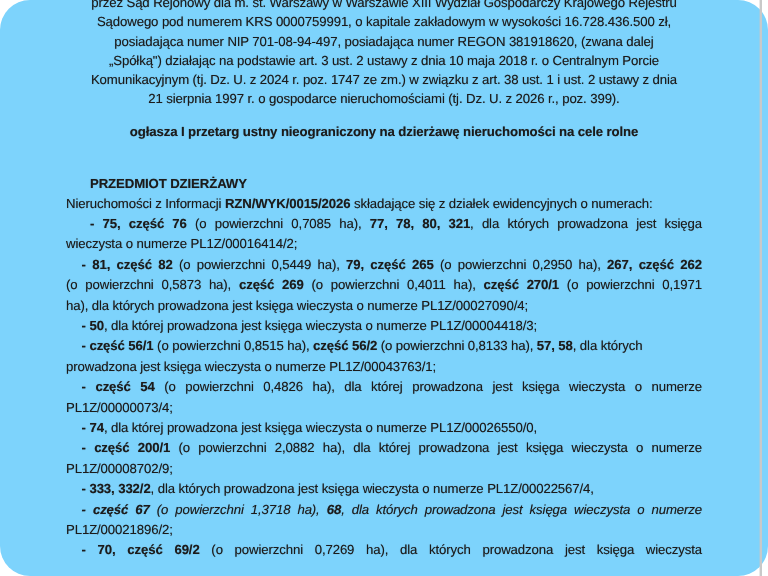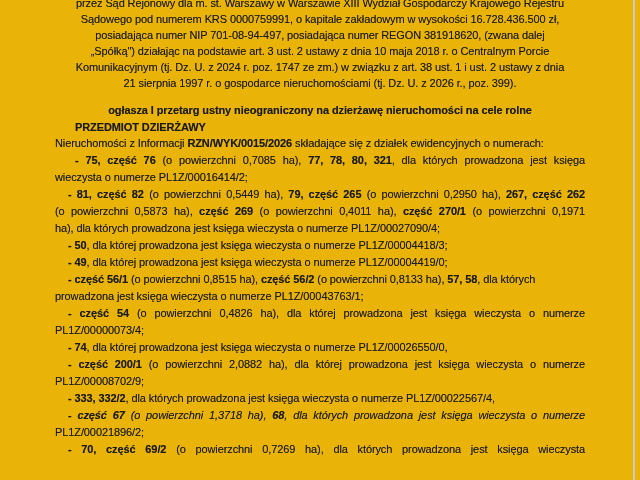--- a/index.html
+++ b/index.html
@@ -6,21 +6,22 @@
   body {
     width: 640px; height: 480px;
     overflow: hidden;
     background: #ffffff;
     position: relative;
     font-family: "Liberation Sans", "DejaVu Sans", sans-serif;
   }
   .page {
     position: absolute;
     inset: 0;
-    background: #eab308;
+    background: #7dd3fc;
+    border-radius: 25px;
   }
   .scan-edge {
     position: absolute;
     top: 0; right: 5px;
     width: 2px; height: 100%;
     background: #c9c9c9;
   }
   .doc-content {
     position: absolute;
     left: 0; top: 0;
@@ -47,29 +48,28 @@
 
 <div class="page">
   <div class="doc-content">
       <div class="line center clip-top"><span class="n">przez Sąd Rejonowy dla m. st. Warszawy w Warszawie XIII Wydział Gospodarczy Krajowego Rejestru</span></div>
       <div class="line center"><span class="n">Sądowego pod numerem KRS 0000759991, o kapitale zakładowym w wysokości 16.728.436.500 zł,</span></div>
       <div class="line center"><span class="n">posiadająca numer NIP 701-08-94-497, posiadająca numer REGON 381918620, (zwana dalej</span></div>
       <div class="line center"><span class="n">„Spółką") działając na podstawie art. 3 ust. 2 ustawy z dnia 10 maja 2018 r. o Centralnym Porcie</span></div>
       <div class="line center"><span class="n">Komunikacyjnym (tj. Dz. U. z 2024 r. poz. 1747 ze zm.) w związku z art. 38 ust. 1 i ust. 2 ustawy z dnia</span></div>
       <div class="line center"><span class="n">21 sierpnia 1997 r. o gospodarce nieruchomościami (tj. Dz. U. z 2026 r., poz. 399).</span></div>
       <div class="line center" style="margin-top: 11px;"><span class="b">ogłasza I przetarg ustny nieograniczony na dzierżawę nieruchomości na cele rolne</span></div>
-      <div class="line left" style="margin-top: 1px; padding-left: 20px;"><span class="b">PRZEDMIOT DZIERŻAWY</span></div>
+      <div class="line left" style="margin-top: 28px; padding-left: 20px;"><span class="b">PRZEDMIOT DZIERŻAWY</span></div>
       <div class="line left lh17" style="margin-top: 0;"><span class="n">Nieruchomości z Informacji </span><span class="b">RZN/WYK/0015/2026</span><span class="n"> składające się z działek ewidencyjnych o numerach:</span></div>
       <div class="line justify lh17" style="padding-left: 20px;"><span class="b">- 75, część 76</span><span class="n"> (o powierzchni 0,7085 ha), </span><span class="b">77, 78, 80, 321</span><span class="n">, dla których prowadzona jest księga</span></div>
       <div class="line left lh17"><span class="n">wieczysta o numerze PL1Z/00016414/2;</span></div>
       <div class="line justify lh17" style="padding-left: 13px;"><span class="b">- 81, część 82</span><span class="n"> (o powierzchni 0,5449 ha), </span><span class="b">79, część 265</span><span class="n"> (o powierzchni 0,2950 ha), </span><span class="b">267, część 262</span></div>
       <div class="line justify lh17"><span class="n">(o powierzchni 0,5873 ha), </span><span class="b">część 269</span><span class="n"> (o powierzchni 0,4011 ha), </span><span class="b">część 270/1</span><span class="n"> (o powierzchni 0,1971</span></div>
       <div class="line left lh17"><span class="n">ha), dla których prowadzona jest księga wieczysta o numerze PL1Z/00027090/4;</span></div>
       <div class="line left lh17" style="padding-left: 13px;"><span class="b">- 50</span><span class="n">, dla której prowadzona jest księga wieczysta o numerze PL1Z/00004418/3;</span></div>
-      <div class="line left lh17" style="padding-left: 13px;"><span class="b">- 49</span><span class="n">, dla której prowadzona jest księga wieczysta o numerze PL1Z/00004419/0;</span></div>
       <div class="line left lh17" style="padding-left: 13px;"><span class="b">- część 56/1</span><span class="n"> (o powierzchni 0,8515 ha), </span><span class="b">część 56/2</span><span class="n"> (o powierzchni 0,8133 ha), </span><span class="b">57, 58</span><span class="n">, dla których</span></div>
       <div class="line left lh17"><span class="n">prowadzona jest księga wieczysta o numerze PL1Z/00043763/1;</span></div>
       <div class="line justify lh17" style="padding-left: 13px;"><span class="b">- część 54</span><span class="n"> (o powierzchni 0,4826 ha), dla której prowadzona jest księga wieczysta o numerze</span></div>
       <div class="line left lh17"><span class="n">PL1Z/00000073/4;</span></div>
       <div class="line left lh17" style="padding-left: 13px;"><span class="b">- 74</span><span class="n">, dla której prowadzona jest księga wieczysta o numerze PL1Z/00026550/0,</span></div>
       <div class="line justify lh17" style="padding-left: 13px;"><span class="b">- część 200/1</span><span class="n"> (o powierzchni 2,0882 ha), dla której prowadzona jest księga wieczysta o numerze</span></div>
       <div class="line left lh17"><span class="n">PL1Z/00008702/9;</span></div>
       <div class="line left lh17" style="padding-left: 13px;"><span class="b">- 333, 332/2</span><span class="n">, dla których prowadzona jest księga wieczysta o numerze PL1Z/00022567/4,</span></div>
       <div class="line justify lh17" style="padding-left: 13px; font-style: italic;"><span class="b">- część 67</span><span class="n"> (o powierzchni 1,3718 ha), </span><span class="b">68</span><span class="n">, dla których prowadzona jest księga wieczysta o numerze</span></div>
       <div class="line left lh17"><span class="n">PL1Z/00021896/2;</span></div>

